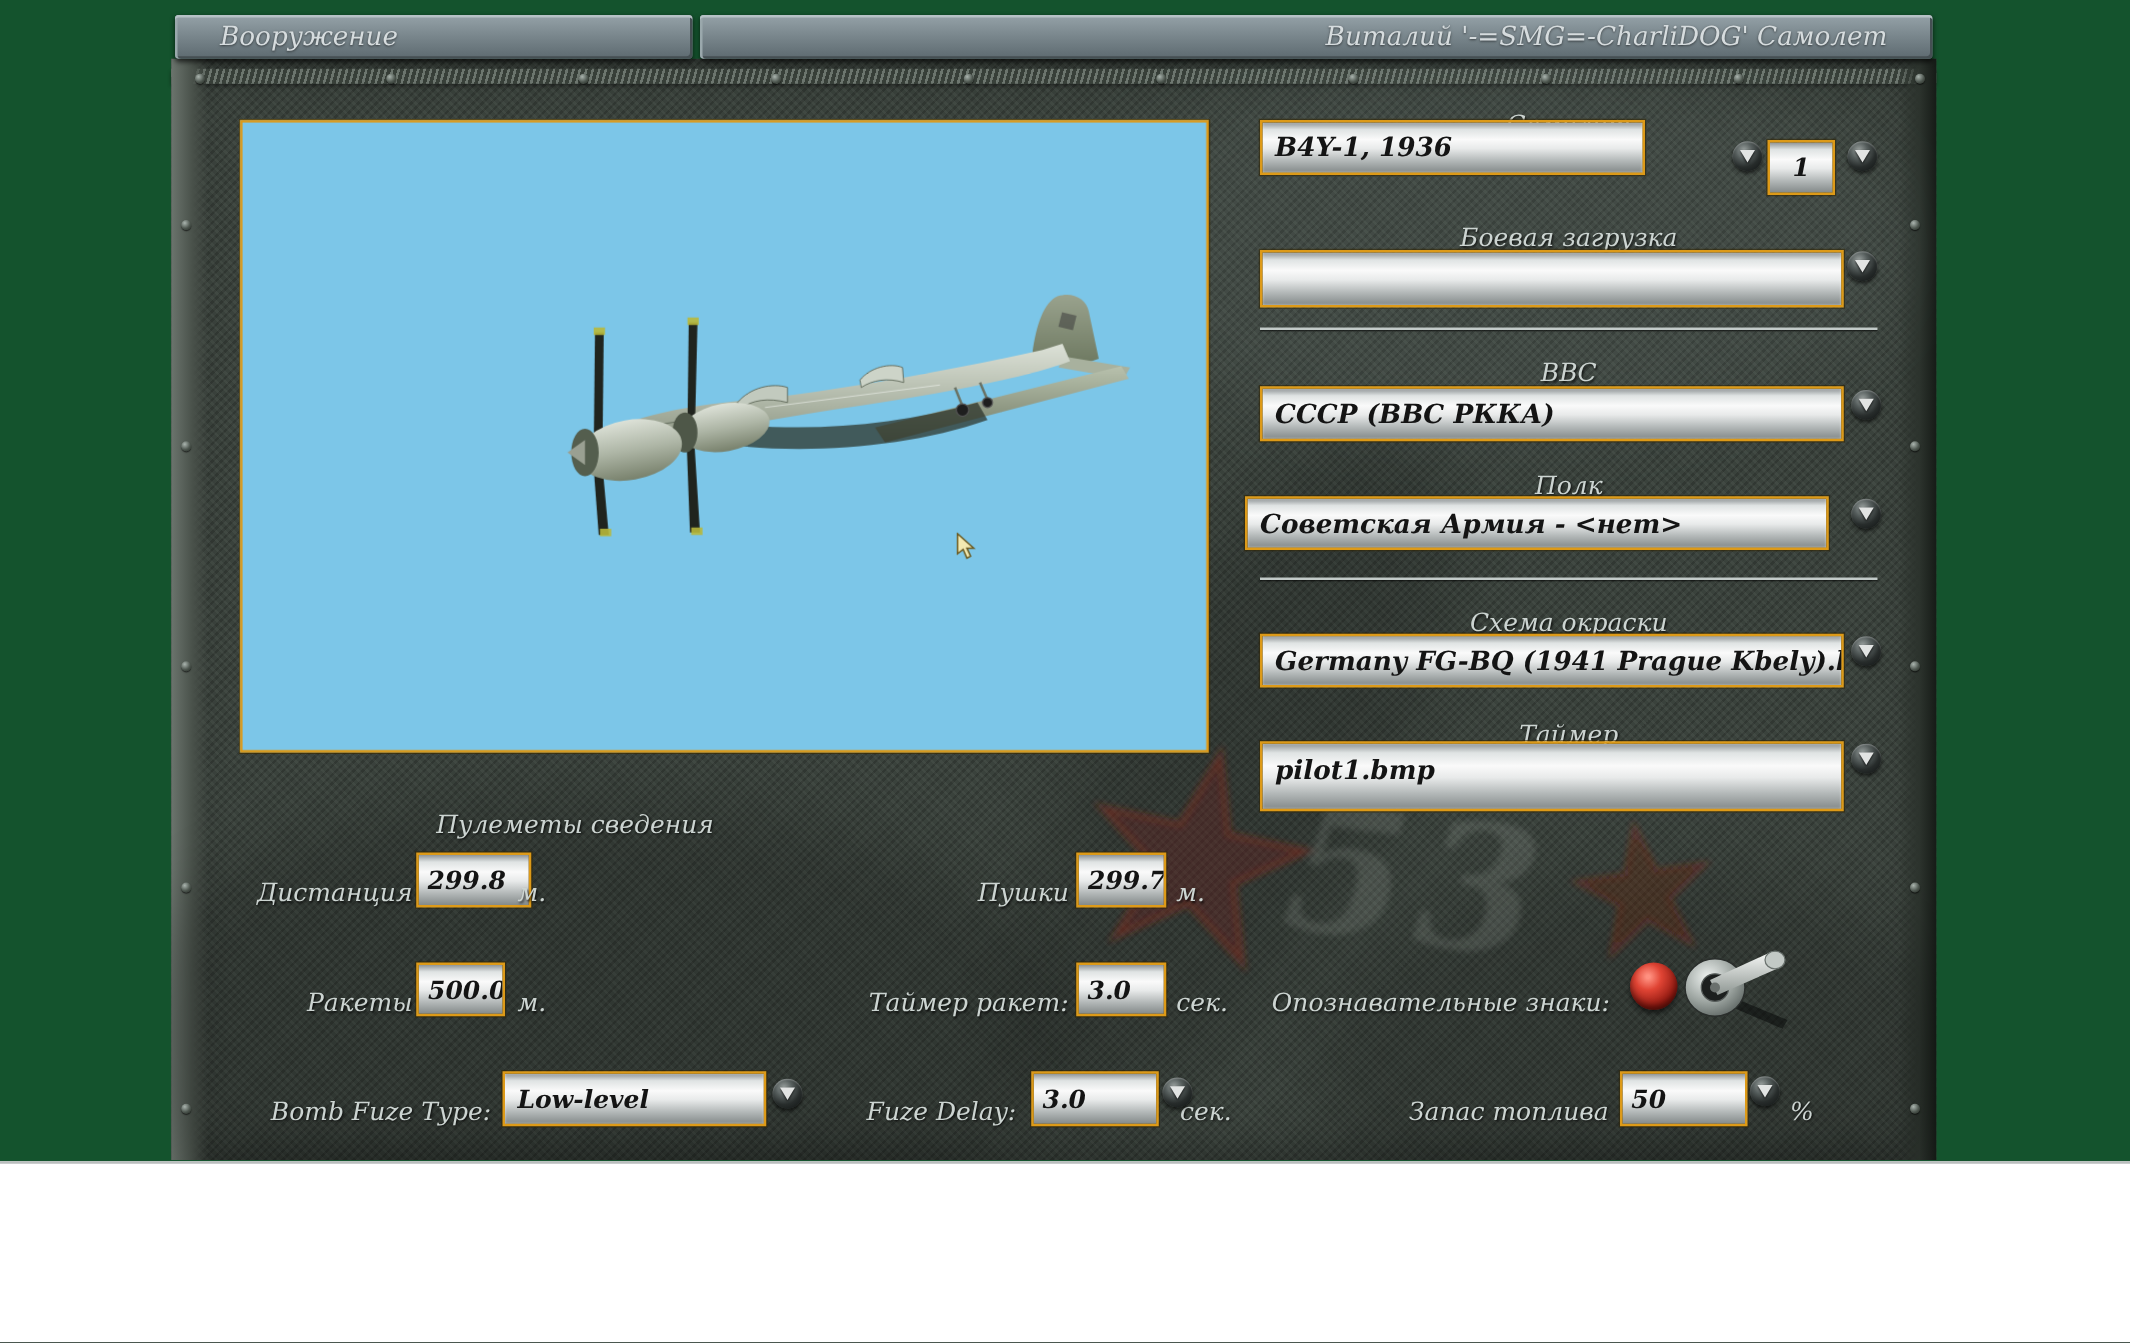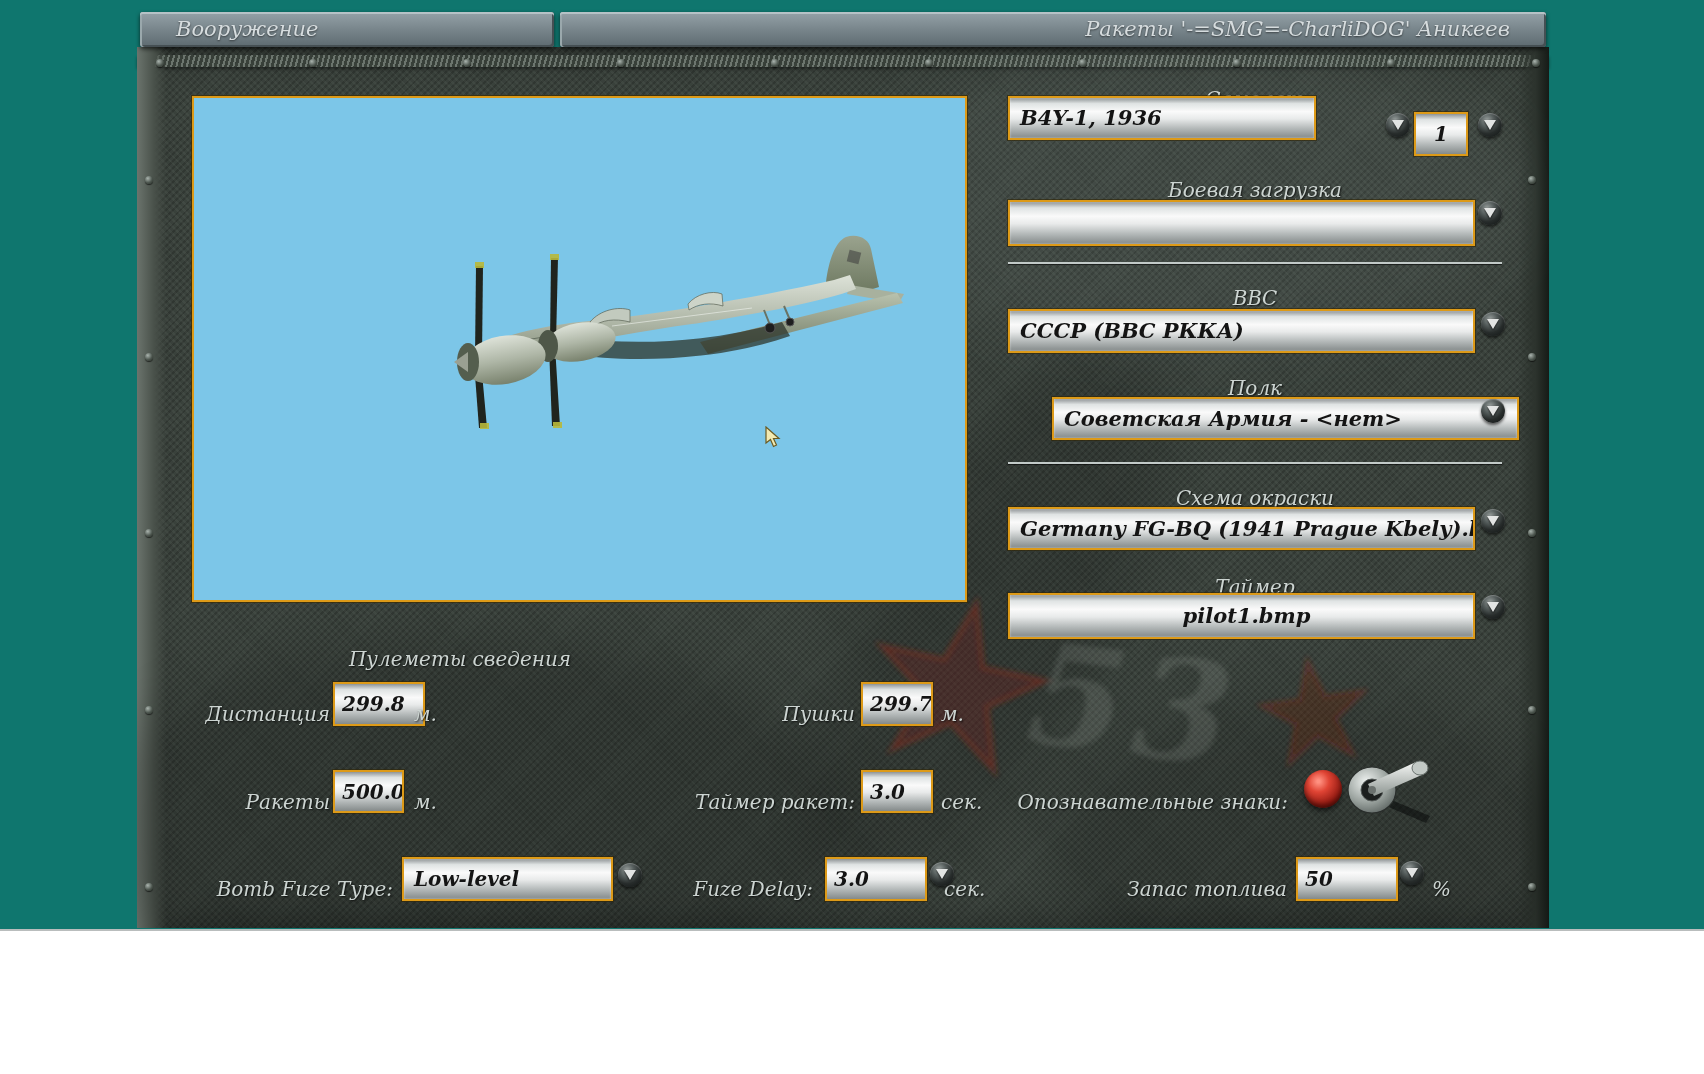--- a/index.html
+++ b/index.html
@@ -1,16 +1,16 @@
 <!DOCTYPE html>
 <html><head>
 <meta charset="utf-8">
 <style>
   html,body{margin:0;padding:0;background:#000;}
-  .stage{position:relative;width:1704px;height:1074px;background:#0f766e;overflow:hidden;
+  .stage{position:relative;width:1704px;height:1074px;background:#14532d;overflow:hidden;
          font-family:"DejaVu Serif","Liberation Serif",serif;}
   .white-band{position:absolute;left:0;top:929px;width:1704px;height:145px;background:#ffffff;border-top:2px solid #b9bdbd;}
 
   
   .panel{position:absolute;left:137px;top:47px;width:1412px;height:881px;background-color:#3a423c;
     background-image:
       repeating-linear-gradient(45deg, rgba(190,200,190,0.055) 0 2px, transparent 2px 5px),
       repeating-linear-gradient(135deg, rgba(0,0,0,0.16) 0 2px, transparent 2px 5px);
     box-shadow: inset 0 0 40px rgba(0,0,0,.45);}
   .edge-left{position:absolute;left:0;top:0;width:30px;height:881px;
@@ -122,21 +122,21 @@
       <div class="rivet" style="left: 8px; top: 659px;"></div>
       <div class="rivet" style="left: 1391px; top: 659px;"></div>
       <div class="rivet" style="left: 8px; top: 836px;"></div>
       <div class="rivet" style="left: 1391px; top: 836px;"></div>
     </div>
 
   <div class="tb tb-left">
     <span>Вооружение</span>
   </div>
   <div class="tb tb-right">
-    <span>Ракеты '-=SMG=-CharliDOG' Аникеев</span>
+    <span>Виталий '-=SMG=-CharliDOG' Самолет</span>
   </div>
 
   <div class="preview">
     <svg width="470" height="200" viewBox="0 0 470 200" style="position:absolute;left:258px;top:132px;">
       <defs>
         <linearGradient id="bodyGrad" x1="0" y1="0" x2="0" y2="1">
           <stop offset="0" stop-color="#dde2d8"></stop>
             <stop offset="0.5" stop-color="#aeb6a6"></stop>
             <stop offset="1" stop-color="#78816c"></stop>
         </linearGradient>
@@ -213,39 +213,39 @@
 
   <div class="lbl center" style="left:1008px;top:275px;width:494px;">ВВС</div>
   <div class="mbox" style="left:1008px;top:309px;width:467px;height:44px;line-height:40px;">
     <span class="dd-text">СССР (ВВС РККА)</span>
   </div>
   <div class="arrow-btn" style="left:1481px;top:312px;">
       <span class="tri"></span>
     </div>
 
   <div class="lbl center" style="left:1008px;top:365px;width:494px;">Полк</div>
-  <div class="mbox" style="left:1052px;top:397px;width:467px;height:43px;line-height:39px;">
+  <div class="mbox" style="left:996px;top:397px;width:467px;height:43px;line-height:39px;">
     <span class="dd-text">Советская  Армия - &lt;нет&gt;</span>
   </div>
   <div class="arrow-btn" style="left:1481px;top:399px;">
       <span class="tri"></span>
     </div>
 
   <div class="divider" style="left:1008px;top:462px;width:494px;"></div>
 
   <div class="lbl center" style="left:1008px;top:475px;width:494px;">Схема окраски</div>
   <div class="mbox" style="left:1008px;top:507px;width:467px;height:43px;line-height:39px;">
     <span class="dd-text">Germany FG-BQ (1941 Prague Kbely).bmp</span>
   </div>
   <div class="arrow-btn" style="left:1481px;top:509px;">
       <span class="tri"></span>
     </div>
 
   <div class="lbl center" style="left:1008px;top:564px;width:494px;">Таймер</div>
-  <div class="mbox" style="left:1008px;top:593px;width:467px;height:46px;line-height:41px;text-align:center;">
+  <div class="mbox" style="left:1008px;top:593px;width:467px;height:56px;line-height:41px;">
     <span class="dd-text">pilot1.bmp</span>
   </div>
   <div class="arrow-btn" style="left:1481px;top:595px;">
       <span class="tri"></span>
     </div>
 
   <div class="lbl center" style="left:310px;top:636px;width:300px;">Пулеметы сведения</div>
 
   <div class="lbl right" style="left:150px;top:691px;width:180px;">Дистанция</div>
   <input class="val" style="left: 333px; top: 682px; width: 92px; height: 44px;" value="299.8">

